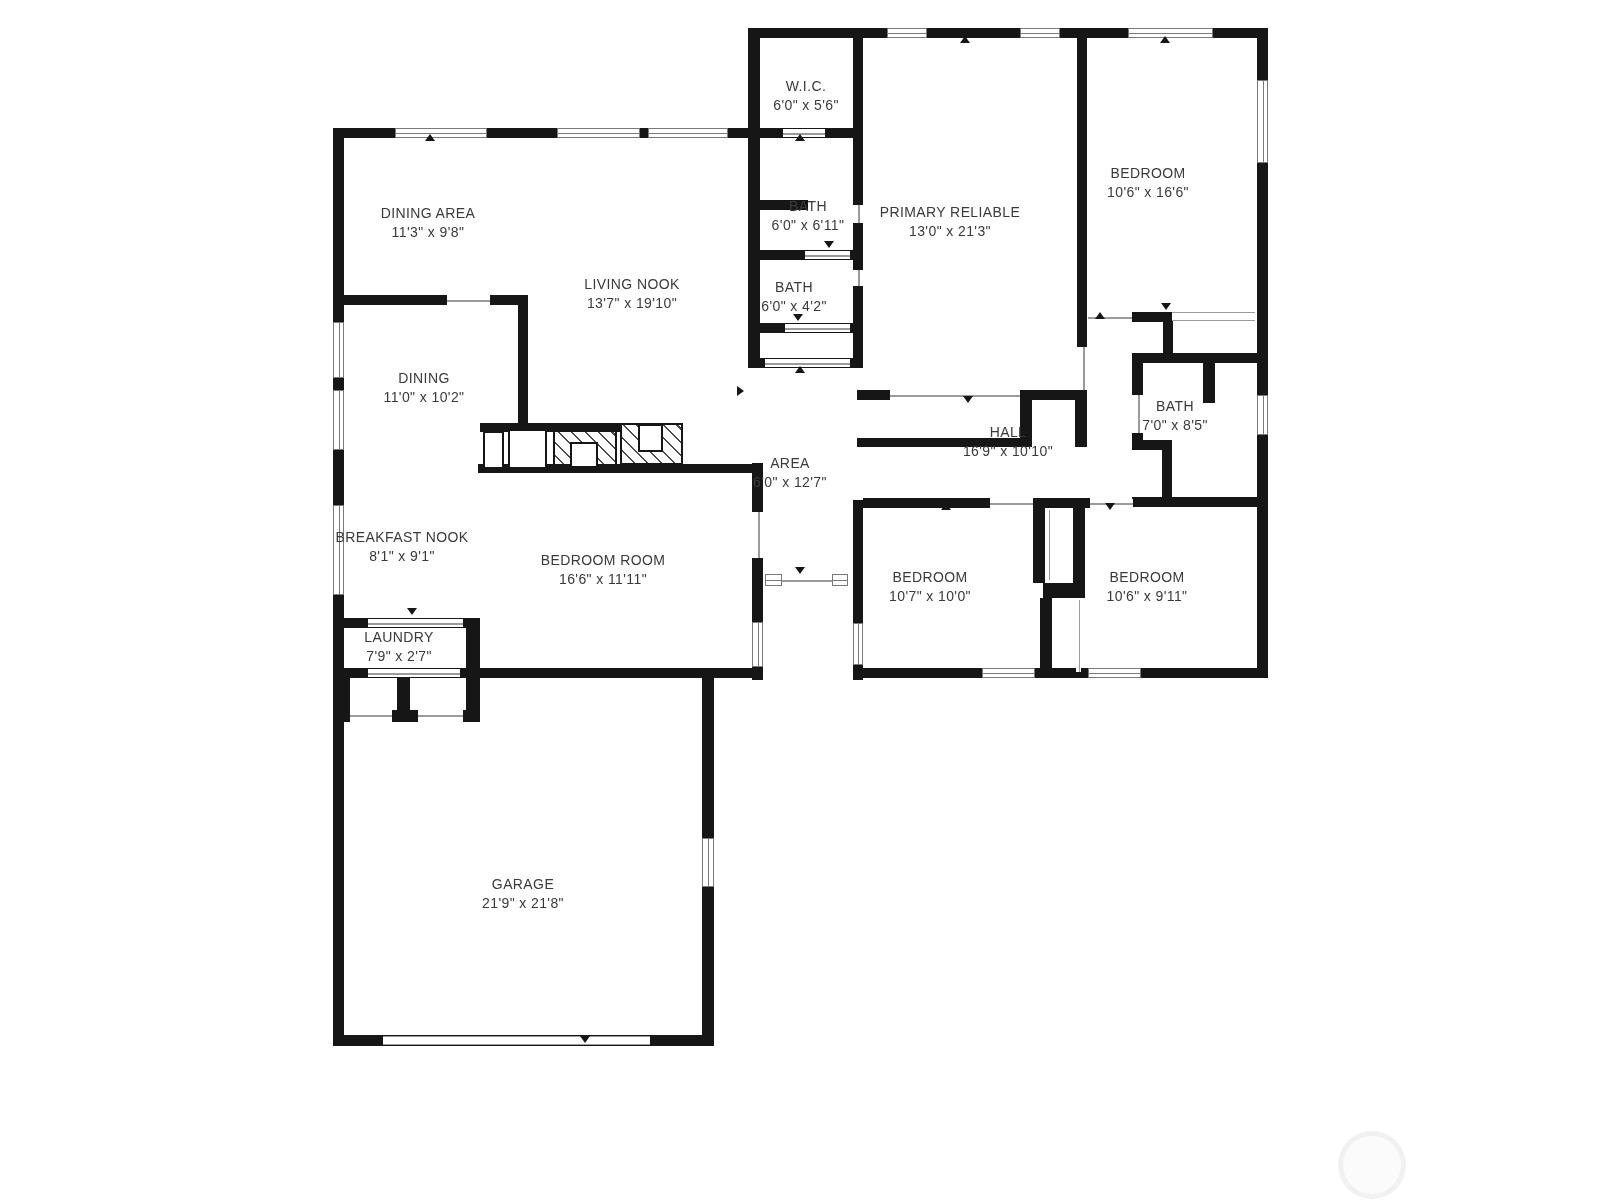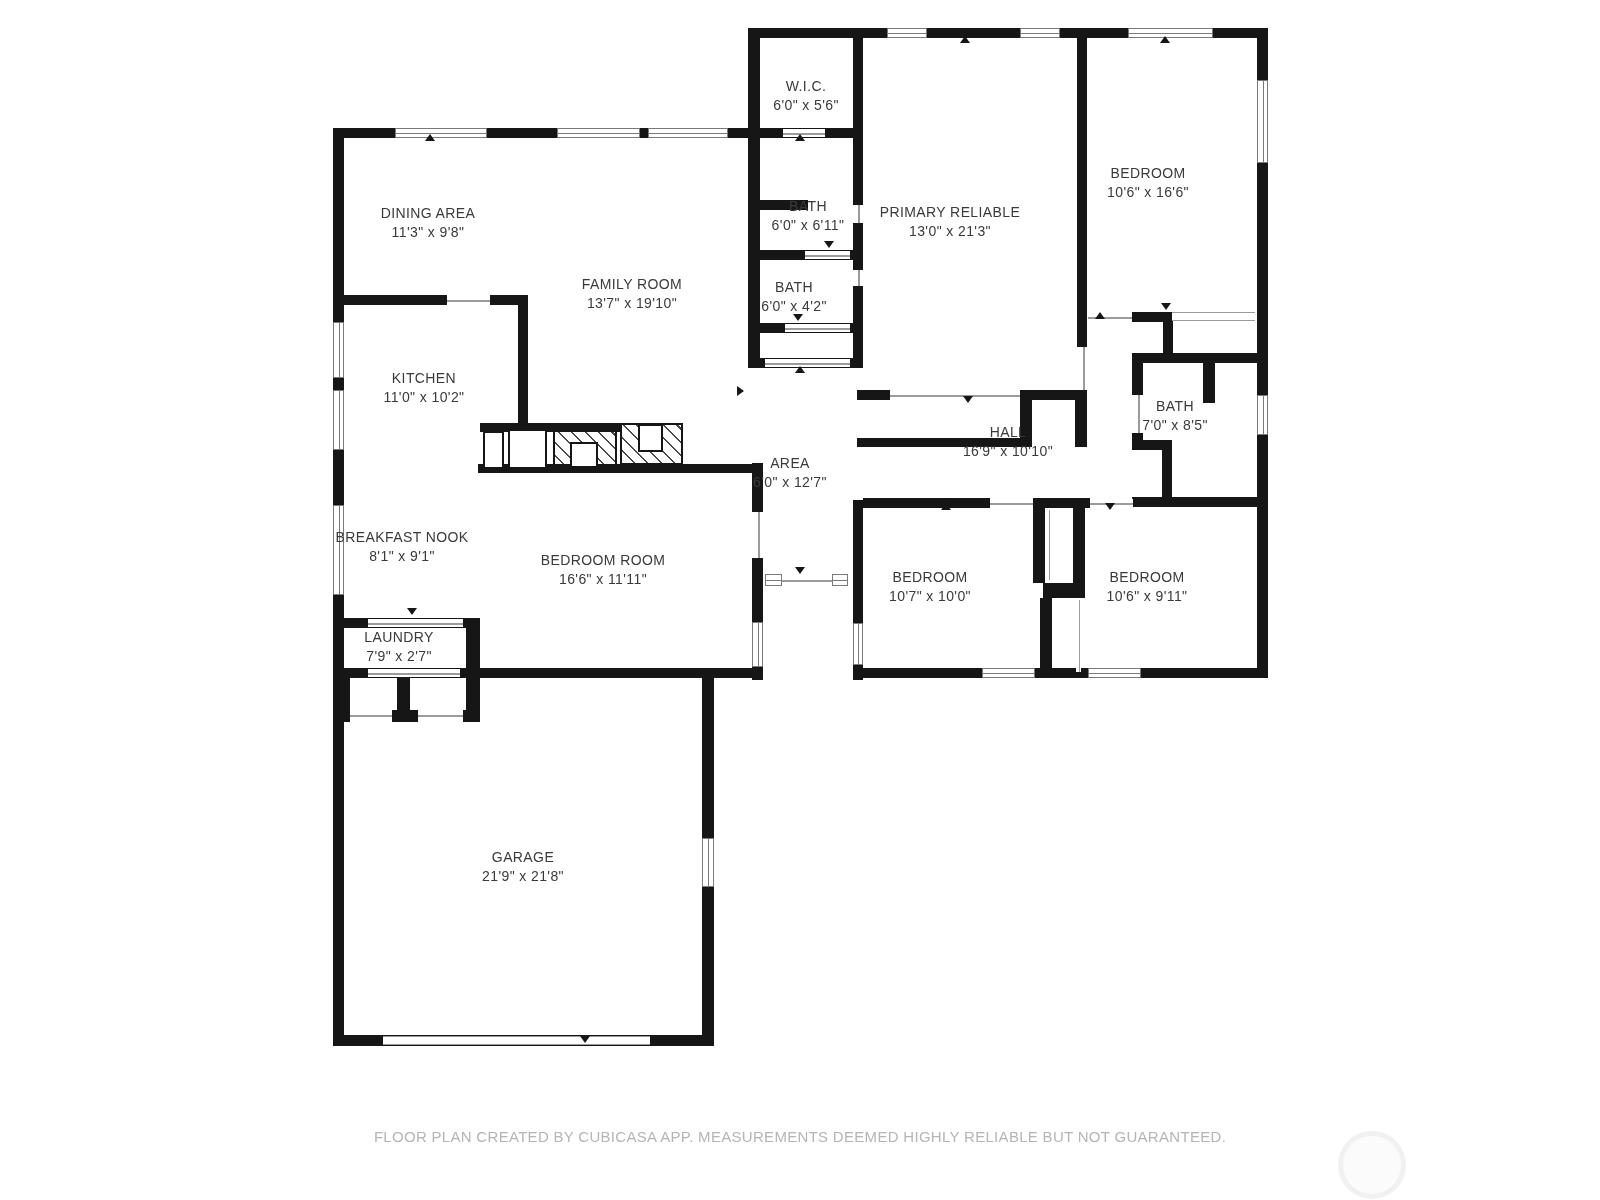--- a/index.html
+++ b/index.html
@@ -178,29 +178,29 @@
   </div>
   <div class="lbl" style="left:950px;top:222px">
     <div>PRIMARY RELIABLE</div>
     <div>13'0" x 21'3"</div>
   </div>
   <div class="lbl" style="left:1148px;top:183px">
     <div>BEDROOM</div>
     <div>10'6" x 16'6"</div>
   </div>
   <div class="lbl" style="left:632px;top:294px">
-    <div>FAMILY ROOM</div>
+    <div>LIVING NOOK</div>
     <div>13'7" x 19'10"</div>
   </div>
   <div class="lbl" style="left:794px;top:297px">
     <div>BATH</div>
     <div>6'0" x 4'2"</div>
   </div>
   <div class="lbl" style="left:424px;top:388px">
-    <div>KITCHEN</div>
+    <div>DINING</div>
     <div>11'0" x 10'2"</div>
   </div>
   <div class="lbl" style="left:1175px;top:416px">
     <div>BATH</div>
     <div>7'0" x 8'5"</div>
   </div>
   <div class="lbl" style="left:790px;top:473px">
     <div>AREA</div>
     <div>6'0" x 12'7"</div>
   </div>
@@ -221,22 +221,21 @@
     <div>10'7" x 10'0"</div>
   </div>
   <div class="lbl" style="left:1147px;top:587px">
     <div>BEDROOM</div>
     <div>10'6" x 9'11"</div>
   </div>
   <div class="lbl" style="left:399px;top:647px">
     <div>LAUNDRY</div>
     <div>7'9" x 2'7"</div>
   </div>
-  <div class="lbl" style="left:523px;top:867px">
+  <div class="lbl" style="left:523px;top:894px">
     <div>GARAGE</div>
     <div>21'9" x 21'8"</div>
   </div>
 
-  <div id="footer">FLOOR PLAN CREATED BY CUBICASA APP. MEASUREMENTS DEEMED HIGHLY RELIABLE BUT NOT GUARANTEED.</div>
 
   <div id="wm"></div>
 
 </div>
 
 </body></html>

